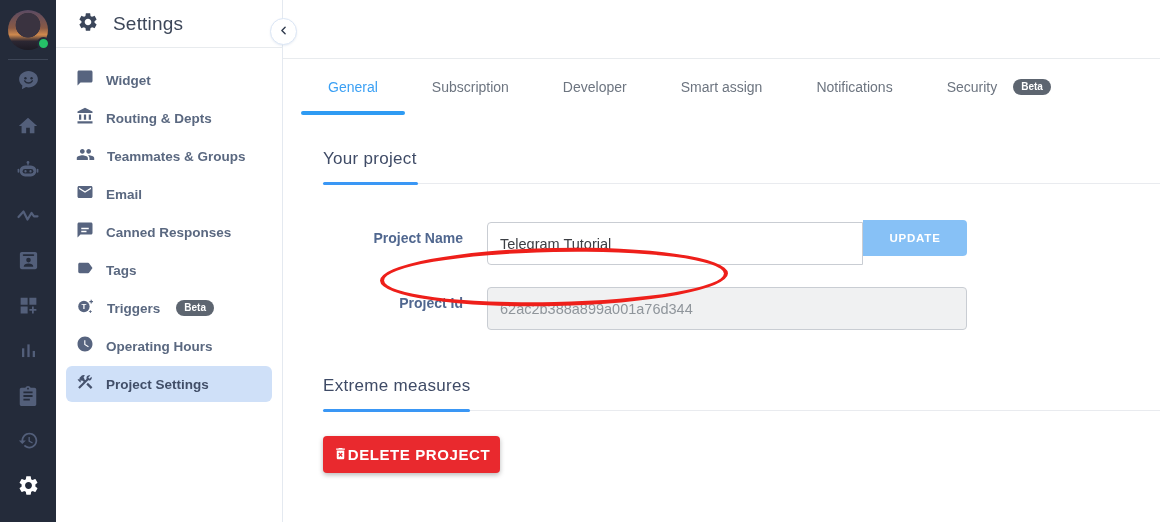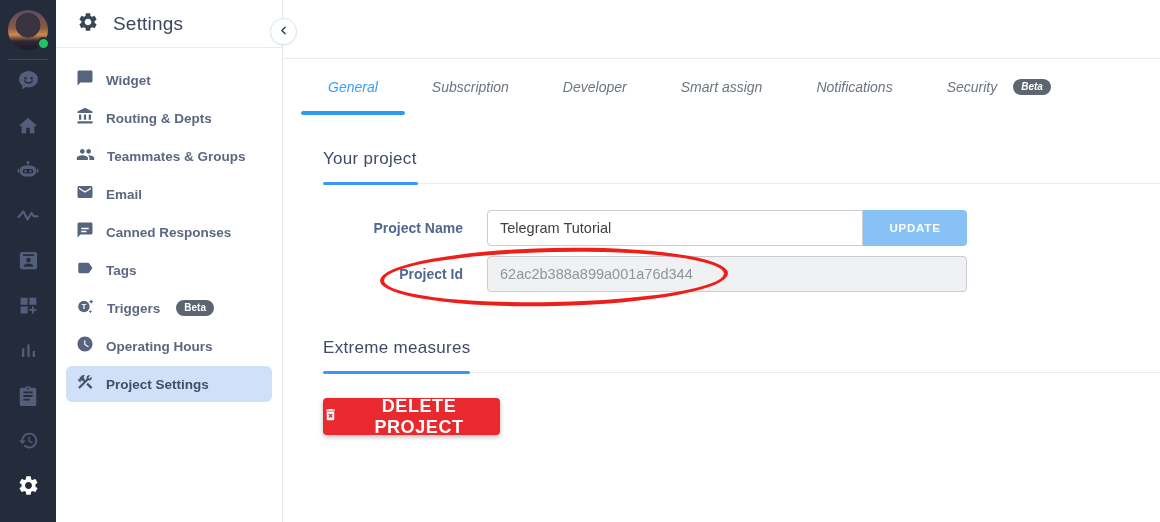--- a/index.html
+++ b/index.html
@@ -35,44 +35,44 @@
   .nav-item.selected .lbl { color:#414e68; }
   .nav-item.selected svg { fill:#46536e; }
   .beta-badge { background:#5d6570; color:#fff; font-size:10px; font-weight:bold; border-radius:9px;
     padding:3px 8px 3px 8px; margin-left:16px; line-height:1; }
 
   
   .main { flex:1; display:flex; flex-direction:column; background:#fff; }
   .main-top { height:59px; border-bottom:1px solid #e8ebee; }
   .tab-strip { height:56px; display:flex; align-items:center; padding-left:18px; }
   .tab { position:relative; height:56px; display:flex; align-items:center; padding:0 27px; font-size:14px;
-    color:#6d7580; cursor:pointer;font-style:italic; }
+    color:#6d7580; cursor:pointer; }
   .tab.active { color:#3ba0f4; }
   .tab.active::after { content:""; position:absolute; left:0; right:0; bottom:0; height:4px; background:#2e9bf3; border-radius:2px; }
   .content { padding-left:40px; }
 
   h2.section-title { margin-top:34px; font-size:17px; font-weight:normal; color:#3f4b66; letter-spacing:.3px; }
   .rule { position:relative; margin-top:13px; height:3px; }
   .rule::before { content:""; position:absolute; left:0; right:0; top:1px; height:1px; background:#e9ebef; }
   .rule .accent { position:absolute; left:0; top:0; height:3px; background:#3a97f5; border-radius:2px; }
 
   .form { margin-top:25px; }
   .form-row { display:flex; align-items:center; }
   .form-row + .form-row { margin-top:10px; }
   .field-label { width:140px; margin-right:24px; text-align:right; font-size:14px; font-weight:bold; color:#50678f; }
-  .text-input { height:36px; border:1px solid #c9cdd3; border-radius:4px; padding:4px 12px; font-size:14.5px;
-    color:#3c3f44; font-family:"Liberation Sans", sans-serif; outline:none; }
+  .text-input { height:43px; border:1px solid #c9cdd3; border-radius:4px; padding:4px 12px; font-size:14.5px;
+    color:#3c3f44; font-family:"Liberation Sans", sans-serif; outline:none;margin-top:12px; }
   .name-input { width:376px; border-radius:4px 0 0 4px; }
   .id-input { width:480px; background:#f0f1f2; color:#8f959b; }
   .update-btn { width:104px; height:36px; background:#87c1f6; color:#fff; border:none; border-radius:0 4px 4px 0;
     font-size:11.5px; font-weight:bold; letter-spacing:.8px; cursor:pointer; font-family:"Liberation Sans", sans-serif; }
 
   h2.extreme { margin-top:46px; }
   .delete-btn { margin-top:24px; width:177px; height:37px; background:#e9292e; border:none; border-radius:4px;
-    color:#fff; font-size:18px; font-weight:bold; letter-spacing:.6px; display:flex; align-items:center; justify-content:center;
+    color:#fff; font-size:15px; font-weight:bold; letter-spacing:.6px; display:flex; align-items:center; justify-content:center;
     cursor:pointer; box-shadow:0 2px 5px rgba(0,0,0,.28); font-family:"Liberation Sans", sans-serif; }
   .delete-btn svg { fill:#fff; }
 
   
   .collapse-btn { position:absolute; left:270px; top:18px; width:27px; height:27px; border-radius:50%;
     background:#fff; border:1px solid #dbe6f5; display:flex; align-items:center; justify-content:center;
     cursor:pointer; z-index:5; box-shadow:0 1px 2px rgba(120,150,190,.15); }
   .collapse-btn svg { stroke:#2f3a4d; fill:none; }
 
   

